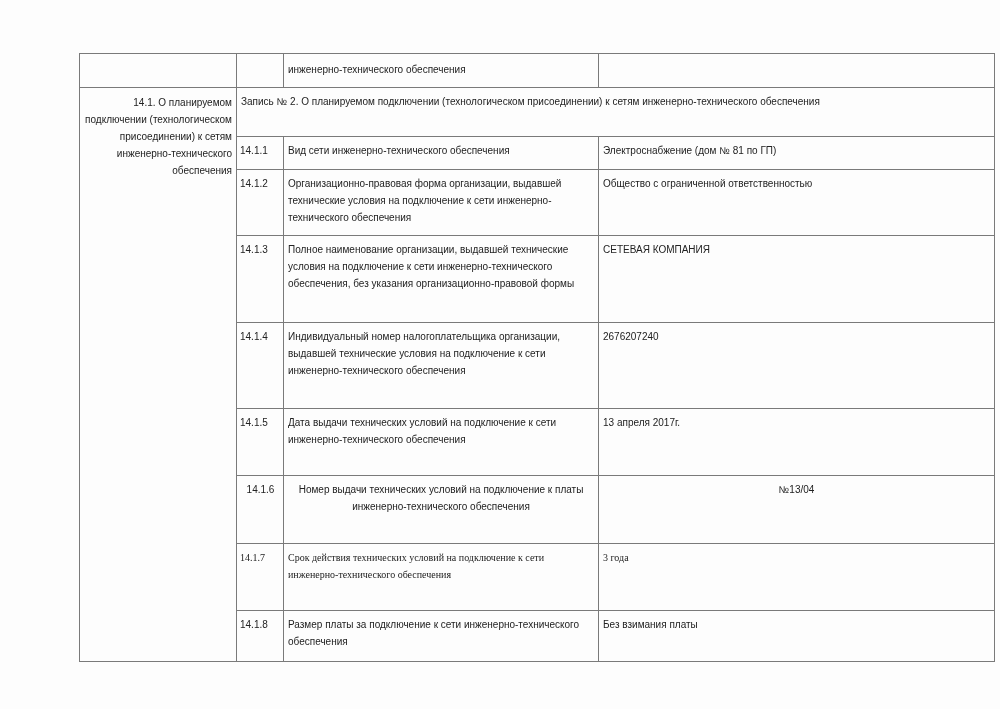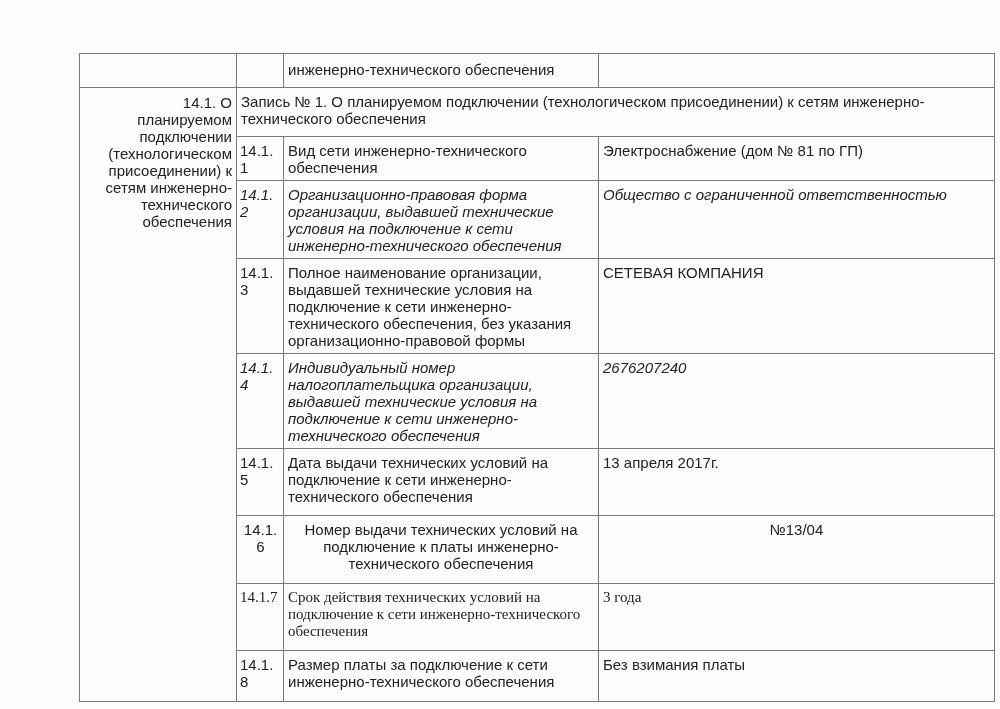--- a/index.html
+++ b/index.html
@@ -16,39 +16,39 @@
     color: #222;
     background: #fdfdfd;
   }
   .doc-table {
     position: absolute;
     left: 79px;
     top: 53px;
     width: 915px;
     border-collapse: collapse;
     table-layout: fixed;
-    font-size: 15px;
+    font-size: 10px;
     line-height: 17px;
   }
   .doc-table td {
     border: 1px solid #7a7a7a;
     vertical-align: top;
     padding: 5px 4px 4px 4px;
     word-wrap: break-word;
   }
   col.c1 { width: 157px; }
   col.c2 { width: 47px; }
   col.c3 { width: 315px; }
   col.c4 { width: 396px; }
   tr.r0 td { height: 22px; padding-top: 7px; }
   tr.r-head td { height: 39px; }
   tr.r1 td { height: 23px; border-radius: 10px; }
-  tr.r2 td { height: 56px; font-style: italic; }
+  tr.r2 td { height: 56px; }
   tr.r3 td { height: 77px; margin-top: 12px; }
-  tr.r4 td { height: 76px; font-style: italic; }
+  tr.r4 td { height: 76px; }
   tr.r5 td { height: 57px; }
   tr.r6 td { height: 58px; text-align: center; }
   tr.r7 td { height: 57px; font-family: Liberation Serif, serif; }
   tr.r8 td { height: 41px; }
   td.num { padding-left: 3px; padding-right: 2px; }
   td.left-section { padding-top: 6px; text-align: right; }
 </style>
 </head>
 <body>
 
@@ -61,21 +61,21 @@
   </colgroup>
   <tbody>
     <tr class="r0">
       <td></td>
       <td></td>
       <td>инженерно-технического обеспечения</td>
       <td></td>
     </tr>
     <tr class="r-head">
       <td class="left-section" rowspan="9">14.1. О планируемом подключении (технологическом присоединении) к сетям инженерно-технического обеспечения</td>
-      <td colspan="3">Запись № 1. О планируемом подключении (технологическом присоединении) к сетям инженерно-технического обеспечения</td>
+      <td colspan="3">Запись № 2. О планируемом подключении (технологическом присоединении) к сетям инженерно-технического обеспечения</td>
     </tr>
     <tr class="r1">
       <td class="num">14.1.1</td>
       <td>Вид сети инженерно-технического обеспечения</td>
       <td>Электроснабжение (дом № 81 по ГП)</td>
     </tr>
     <tr class="r2">
       <td class="num">14.1.2</td>
       <td>Организационно-правовая форма организации, выдавшей технические условия на подключение к сети инженерно-технического обеспечения</td>
       <td>Общество с ограниченной ответственностью</td>

